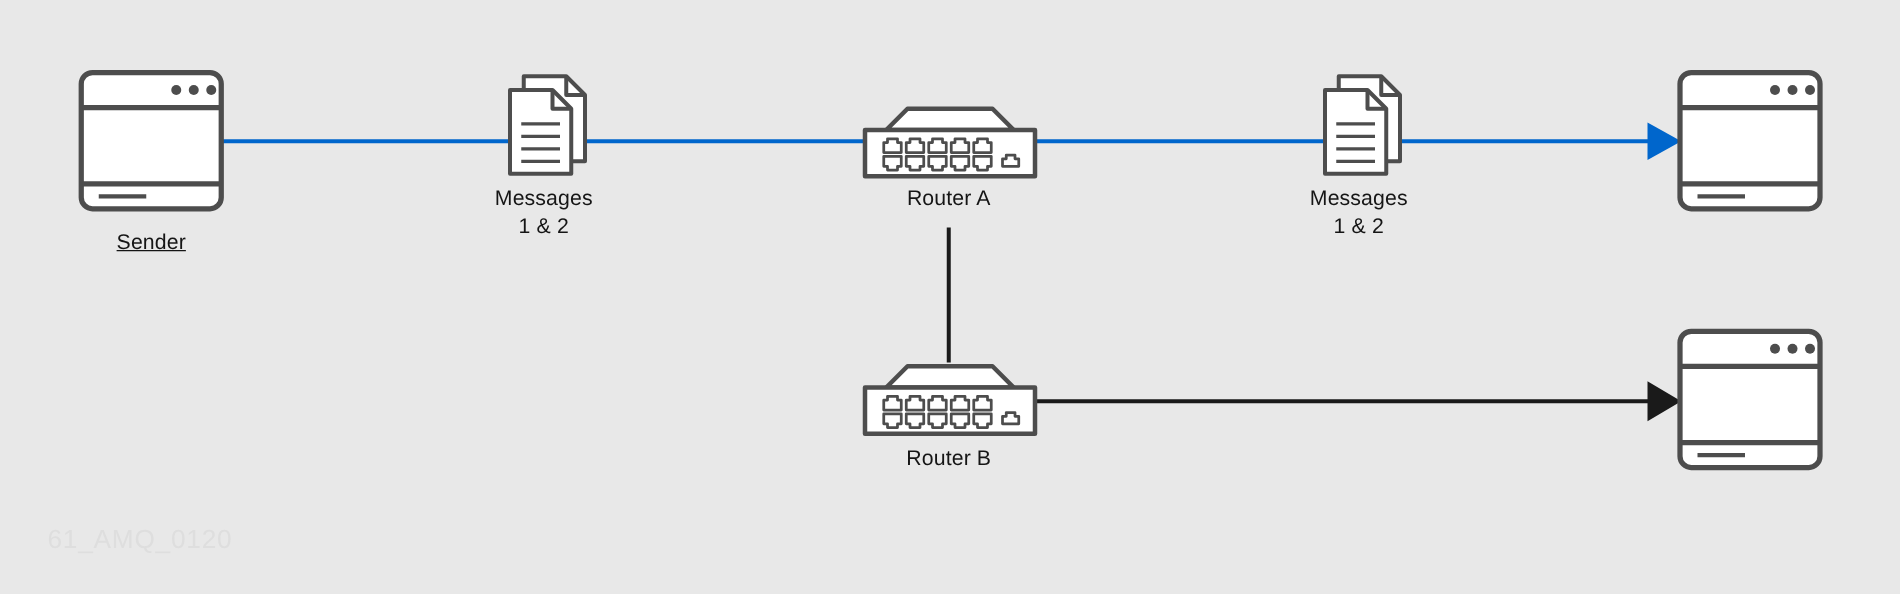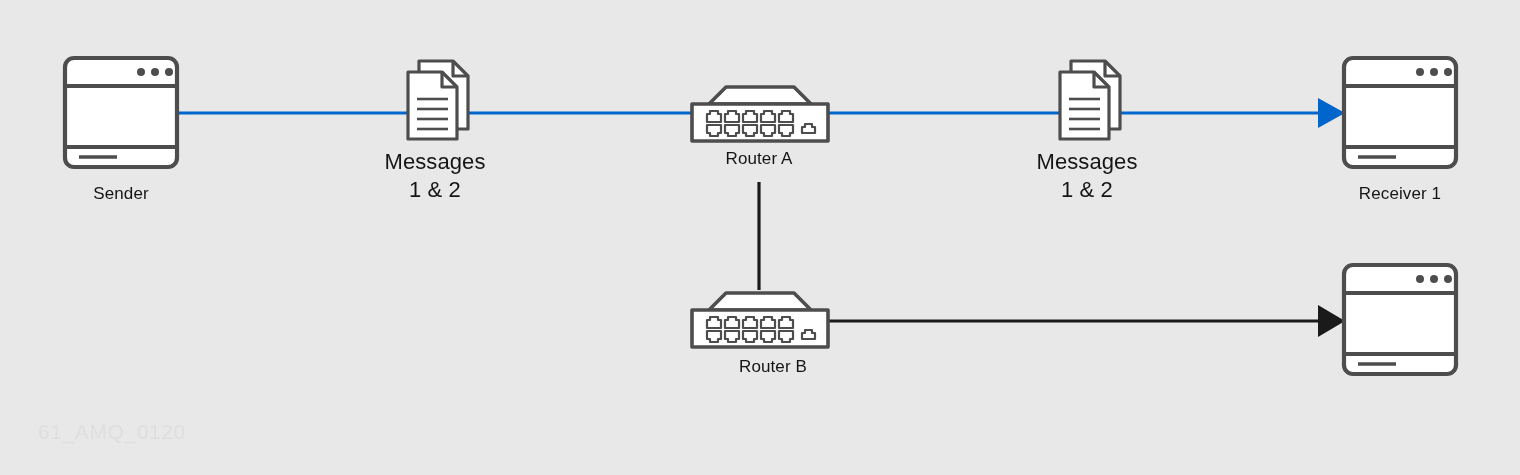--- a/index.html
+++ b/index.html
@@ -25,21 +25,21 @@
     position: absolute;
     text-align: center;
     color: #151515;
     font-size: 17px;
     font-family: "Liberation Sans", sans-serif;
     white-space: pre-line;
     line-height: 1.28;
     letter-spacing: 0.1px;
   }
   .msg-label {
-    font-size: 22px;
+    font-size: 17px;
   }
   svg.layer {
     position: absolute;
     left: 0;
     top: 0;
     width: 1520px;
     height: 475px;
     overflow: visible;
   }
   .watermark {
@@ -75,21 +75,21 @@
     <svg width="118" height="115" viewBox="0 0 118 115">
       <rect x="3" y="3" width="112" height="109" rx="9" ry="9" fill="#ffffff" stroke="#4d4d4d" stroke-width="4.2"></rect>
       <line x1="4" y1="31" x2="114" y2="31" stroke="#4d4d4d" stroke-width="4.2"></line>
       <line x1="4" y1="92" x2="114" y2="92" stroke="#4d4d4d" stroke-width="4.2"></line>
       <circle cx="79" cy="17" r="4" fill="#4d4d4d"></circle>
       <circle cx="93" cy="17" r="4" fill="#4d4d4d"></circle>
       <circle cx="107" cy="17" r="4" fill="#4d4d4d"></circle>
       <line x1="17" y1="102" x2="55" y2="102" stroke="#4d4d4d" stroke-width="3.4"></line>
     </svg>
   </div>
-  <div class="node-label" style="left:21px; top:183px; width:200px;">Sender</div>
+  <div class="node-label" style="left:21px; top:183px; width:200px;text-decoration:underline;">Sender</div>
 
   <div class="node" style="left:405px; top:58px;">
     <svg width="66" height="84" viewBox="0 0 66 84">
 
       <path d="M14 3 H48 L63 18 V71 H14 Z" fill="#ffffff" stroke="#4d4d4d" stroke-width="3.2" stroke-linejoin="round"></path>
       <path d="M48 3 V18 H63" fill="none" stroke="#4d4d4d" stroke-width="3.2" stroke-linejoin="round"></path>
 
       <path d="M3 14 H37 L52 29 V81 H3 Z" fill="#ffffff" stroke="#4d4d4d" stroke-width="3.2" stroke-linejoin="round"></path>
       <path d="M37 14 V29 H52" fill="none" stroke="#4d4d4d" stroke-width="3.2" stroke-linejoin="round"></path>
       <line x1="12" y1="41" x2="43" y2="41" stroke="#4d4d4d" stroke-width="2.6"></line>
@@ -148,21 +148,20 @@
     <svg width="118" height="115" viewBox="0 0 118 115">
       <rect x="3" y="3" width="112" height="109" rx="9" ry="9" fill="#ffffff" stroke="#4d4d4d" stroke-width="4.2"></rect>
       <line x1="4" y1="31" x2="114" y2="31" stroke="#4d4d4d" stroke-width="4.2"></line>
       <line x1="4" y1="92" x2="114" y2="92" stroke="#4d4d4d" stroke-width="4.2"></line>
       <circle cx="79" cy="17" r="4" fill="#4d4d4d"></circle>
       <circle cx="93" cy="17" r="4" fill="#4d4d4d"></circle>
       <circle cx="107" cy="17" r="4" fill="#4d4d4d"></circle>
       <line x1="17" y1="102" x2="55" y2="102" stroke="#4d4d4d" stroke-width="3.4"></line>
     </svg>
   </div>
-  <div class="node-label" style="left:1300px; top:183px; width:200px;">Receiver 1</div>
 
   <div class="node" style="left:686px; top:288px;">
     <svg width="148" height="64" viewBox="0 0 148 64">
       <path d="M23 22 L40 5 H108 L125 22 Z" fill="#ffffff" stroke="#4d4d4d" stroke-width="3.6" stroke-linejoin="round"></path>
       <rect x="6" y="22" width="136" height="37" fill="#ffffff" stroke="#4d4d4d" stroke-width="3.6" stroke-linejoin="round"></rect>
       <g stroke="#4d4d4d" stroke-width="2.2" fill="none" stroke-linejoin="round">
         <path d="M21 40 V32 h3 v-3 h8 v3 h3 v8 Z"></path>
         <path d="M39 40 V32 h3 v-3 h8 v3 h3 v8 Z"></path>
         <path d="M57 40 V32 h3 v-3 h8 v3 h3 v8 Z"></path>
         <path d="M75 40 V32 h3 v-3 h8 v3 h3 v8 Z"></path>
@@ -171,21 +170,21 @@
       <g stroke="#4d4d4d" stroke-width="2.2" fill="none" stroke-linejoin="round">
         <path d="M21 43 V51 h3 v3 h8 v-3 h3 v-8 Z"></path>
         <path d="M39 43 V51 h3 v3 h8 v-3 h3 v-8 Z"></path>
         <path d="M57 43 V51 h3 v3 h8 v-3 h3 v-8 Z"></path>
         <path d="M75 43 V51 h3 v3 h8 v-3 h3 v-8 Z"></path>
         <path d="M93 43 V51 h3 v3 h8 v-3 h3 v-8 Z"></path>
       </g>
       <path d="M116 51 V45 h3 v-3 h7 v3 h3 v6 Z" stroke="#4d4d4d" stroke-width="2.2" fill="none" stroke-linejoin="round"></path>
     </svg>
   </div>
-  <div class="node-label" style="left:673px; top:356px; width:200px;">Router B</div>
+  <div class="node-label" style="left:659px; top:356px; width:200px;">Router B</div>
 
   <div class="node" style="left:1341px; top:262px;">
     <svg width="118" height="115" viewBox="0 0 118 115">
       <rect x="3" y="3" width="112" height="109" rx="9" ry="9" fill="#ffffff" stroke="#4d4d4d" stroke-width="4.2"></rect>
       <line x1="4" y1="31" x2="114" y2="31" stroke="#4d4d4d" stroke-width="4.2"></line>
       <line x1="4" y1="92" x2="114" y2="92" stroke="#4d4d4d" stroke-width="4.2"></line>
       <circle cx="79" cy="17" r="4" fill="#4d4d4d"></circle>
       <circle cx="93" cy="17" r="4" fill="#4d4d4d"></circle>
       <circle cx="107" cy="17" r="4" fill="#4d4d4d"></circle>
       <line x1="17" y1="102" x2="55" y2="102" stroke="#4d4d4d" stroke-width="3.4"></line>

